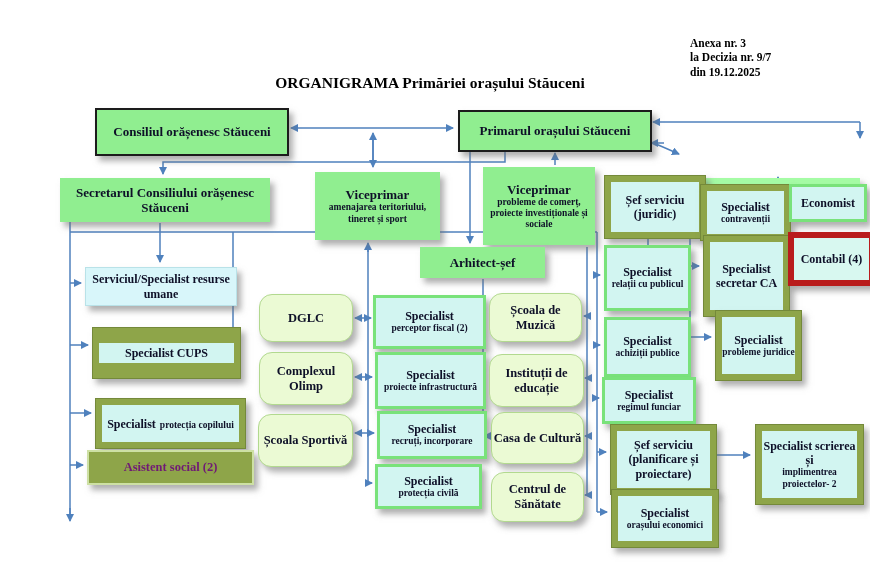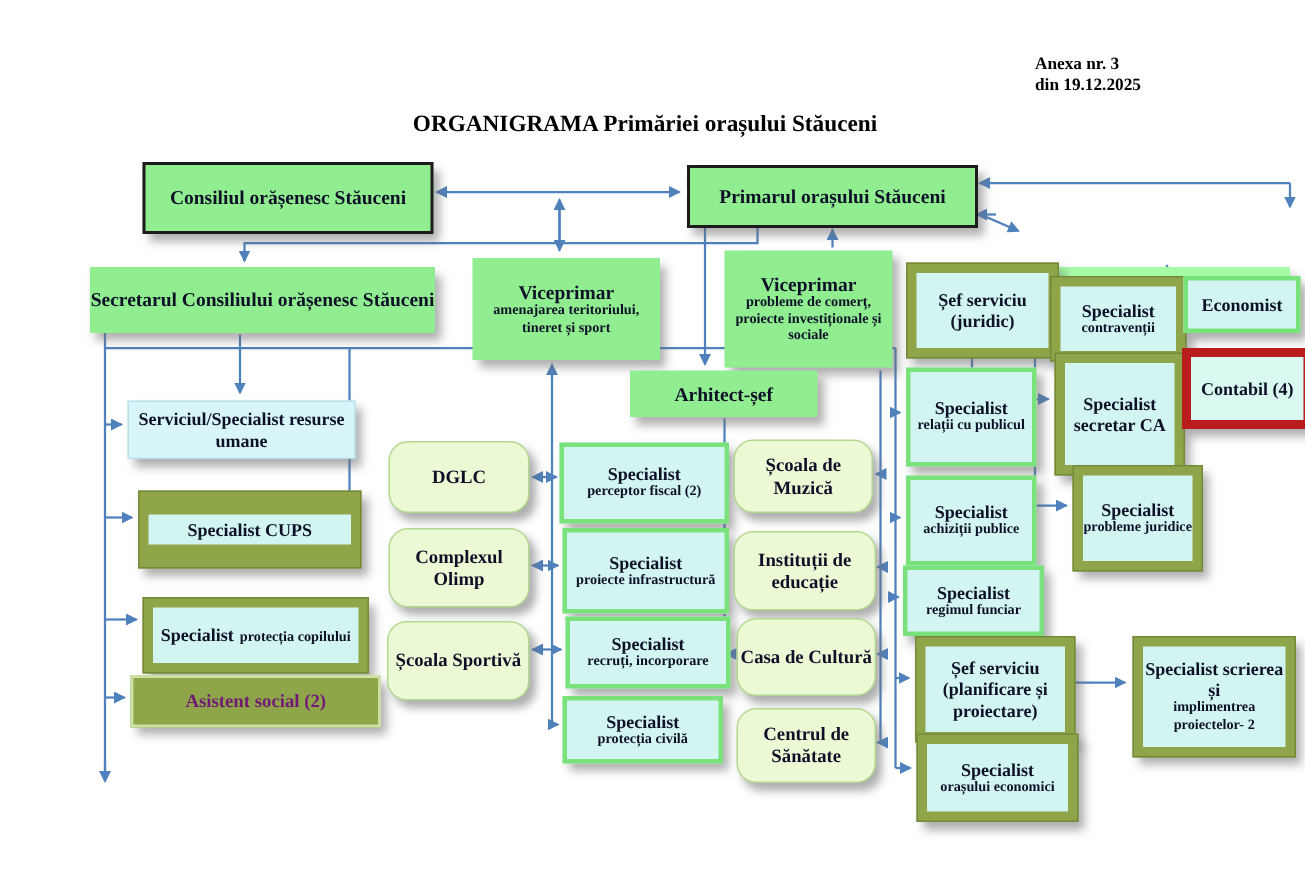--- a/index.html
+++ b/index.html
@@ -93,38 +93,39 @@
       <path d="M587,495 L585,495" marker-end="url(#arw)"></path>
       <path d="M483,279 L483,436"></path>
       <path d="M487,436 L484,436" marker-end="url(#arw)"></path>
       <path d="M483,436 L488,436" marker-end="url(#arw)"></path>
       <path d="M704,455 L750,455" marker-end="url(#arw)"></path>
     </g>
   </svg>
 
   <div class="annotation">
     <div>Anexa nr. 3</div>
+    <div>la Decizia  nr. 9/7</div>
     <div>din 19.12.2025</div>
   </div>
 
   <div class="chart-title">
     <span>ORGANIGRAMA</span>
     <span>Primăriei orașului Stăuceni</span>
   </div>
 
   <div class="node green border-dark" style="left:95px;top:108px;width:190px;height:44px">
     <span class="t0">Consiliul orășenesc Stăuceni</span>
     </div>
   <div class="node green border-dark" style="left:458px;top:110px;width:190px;height:38px">
     <span class="t0">Primarul orașului Stăuceni</span>
     </div>
   <div class="node mint" style="left:680px;top:141px;width:180px;height:32px">
     <span>Contabil-șef</span>
     </div>
-  <div class="node green" style="left:60px;top:178px;width:230px;height:44px">
+  <div class="node green" style="left:60px;top:178px;width:210px;height:44px">
     <span class="t0">Secretarul Consiliului orășenesc Stăuceni</span>
     </div>
 
   <div class="node green" style="left:315px;top:172px;width:125px;height:68px">
     <span>
         <span class="t0">Viceprimar</span>
     <span class="t2">amenajarea teritoriului, tineret și sport</span>
       </span>
     </div>
   <div class="node green" style="left:483px;top:167px;width:112px;height:78px">

